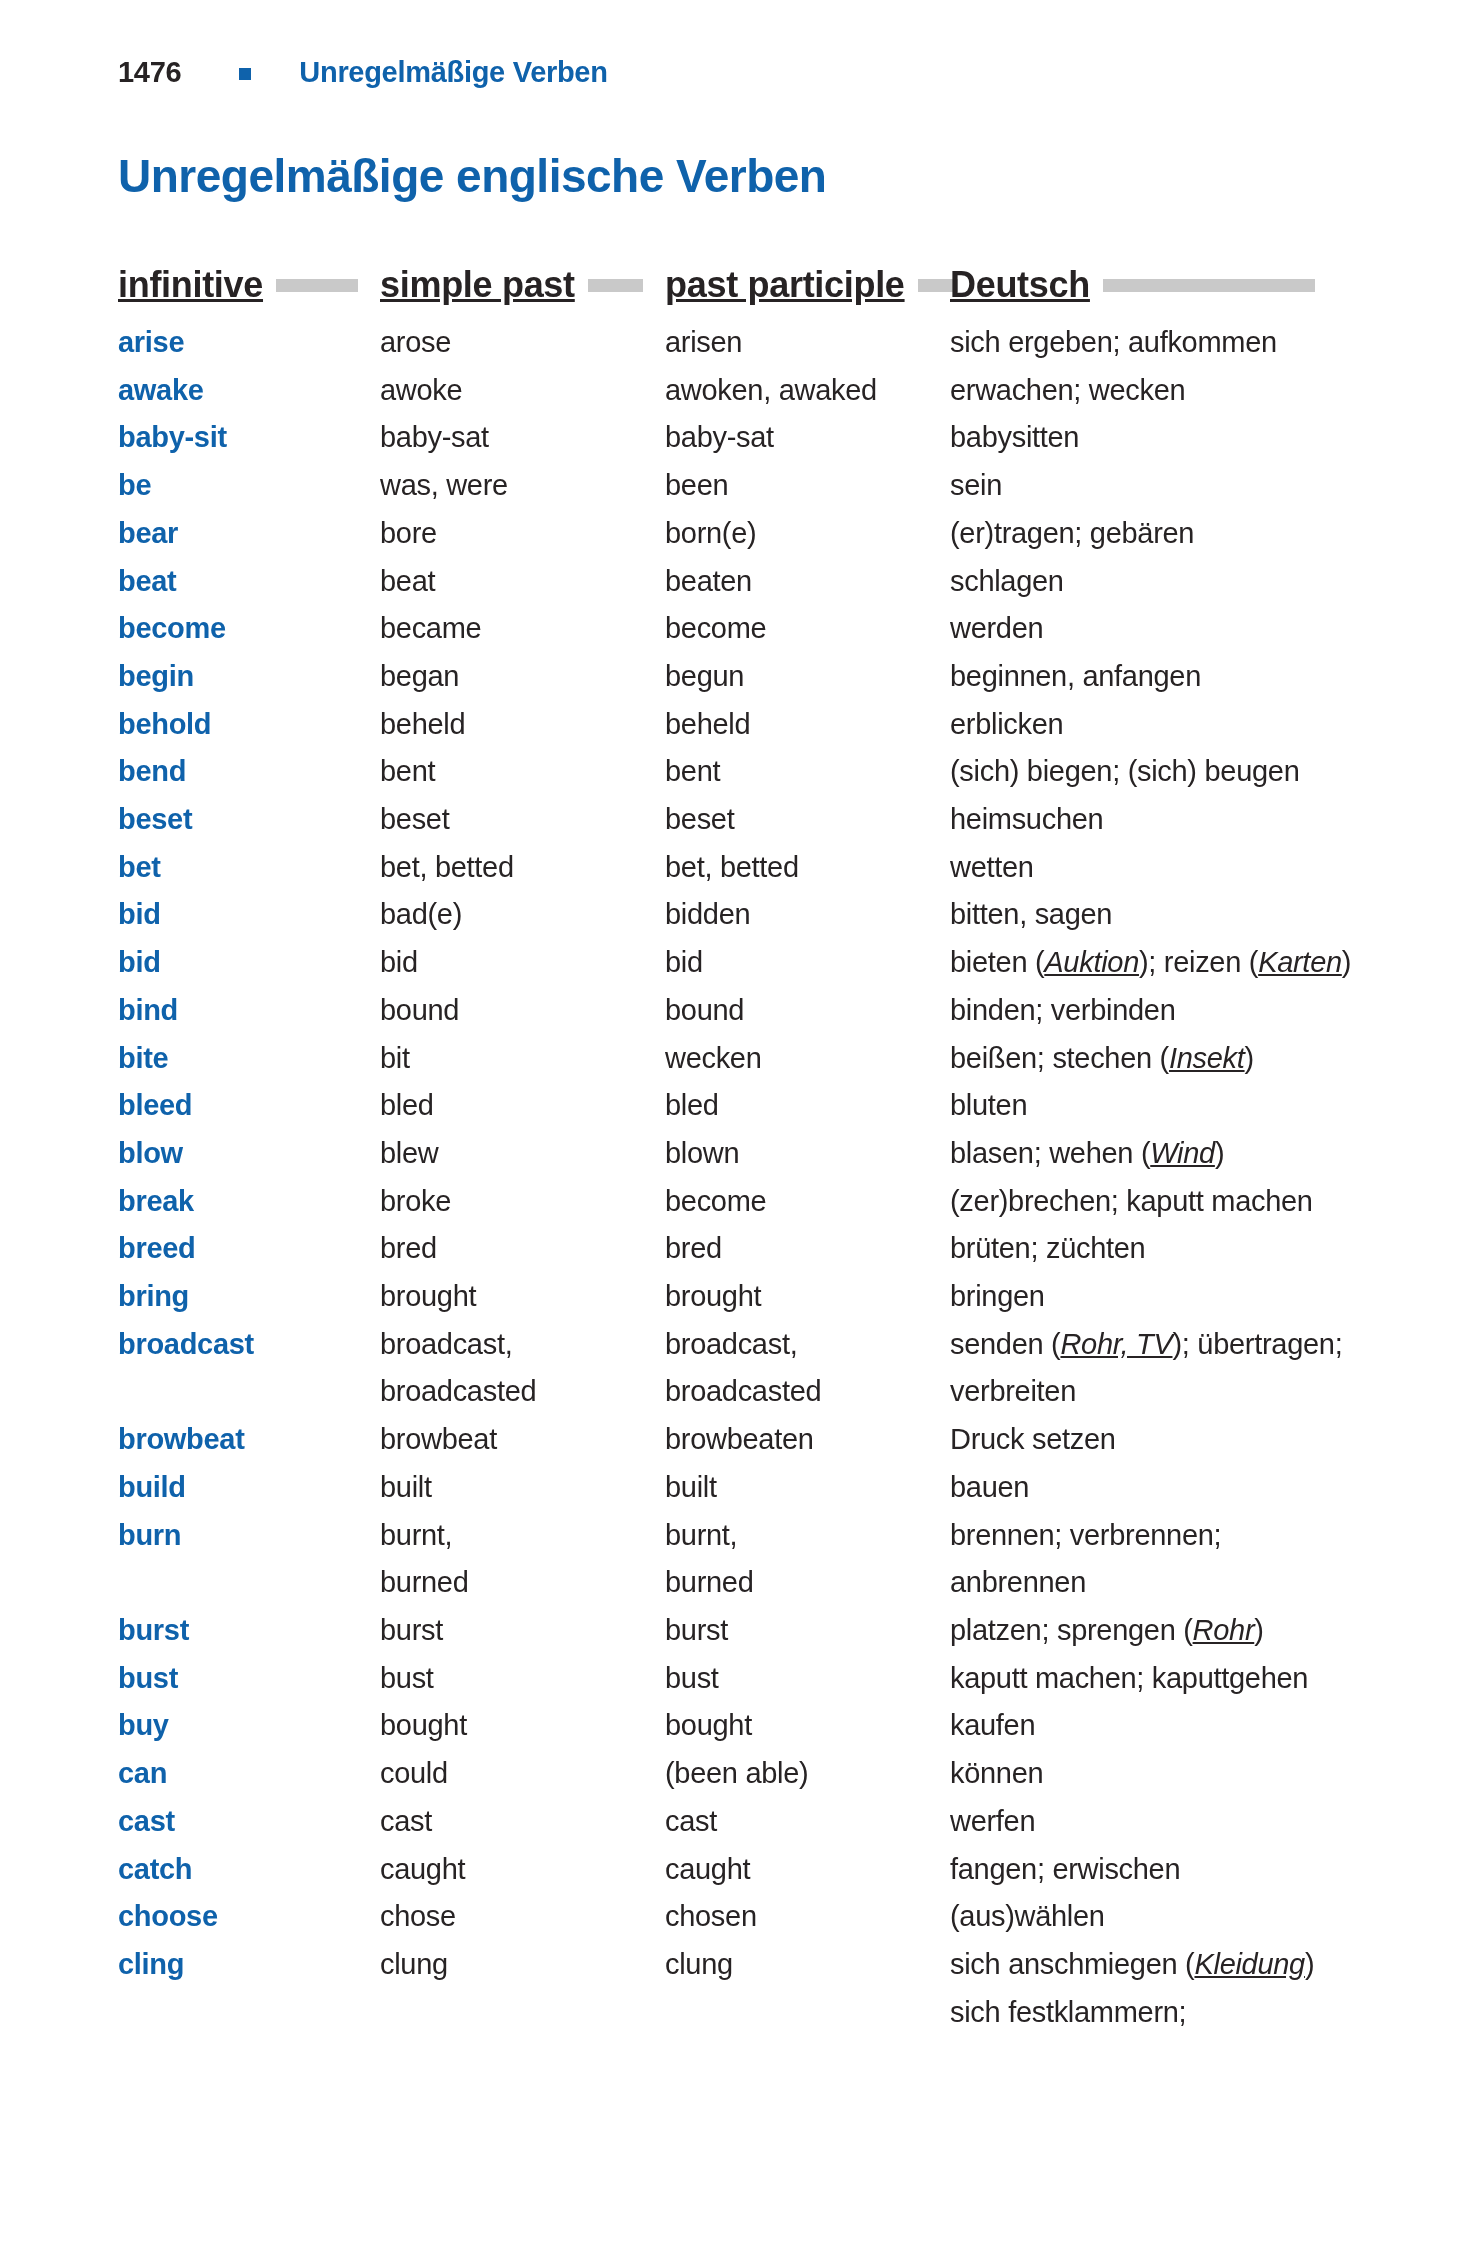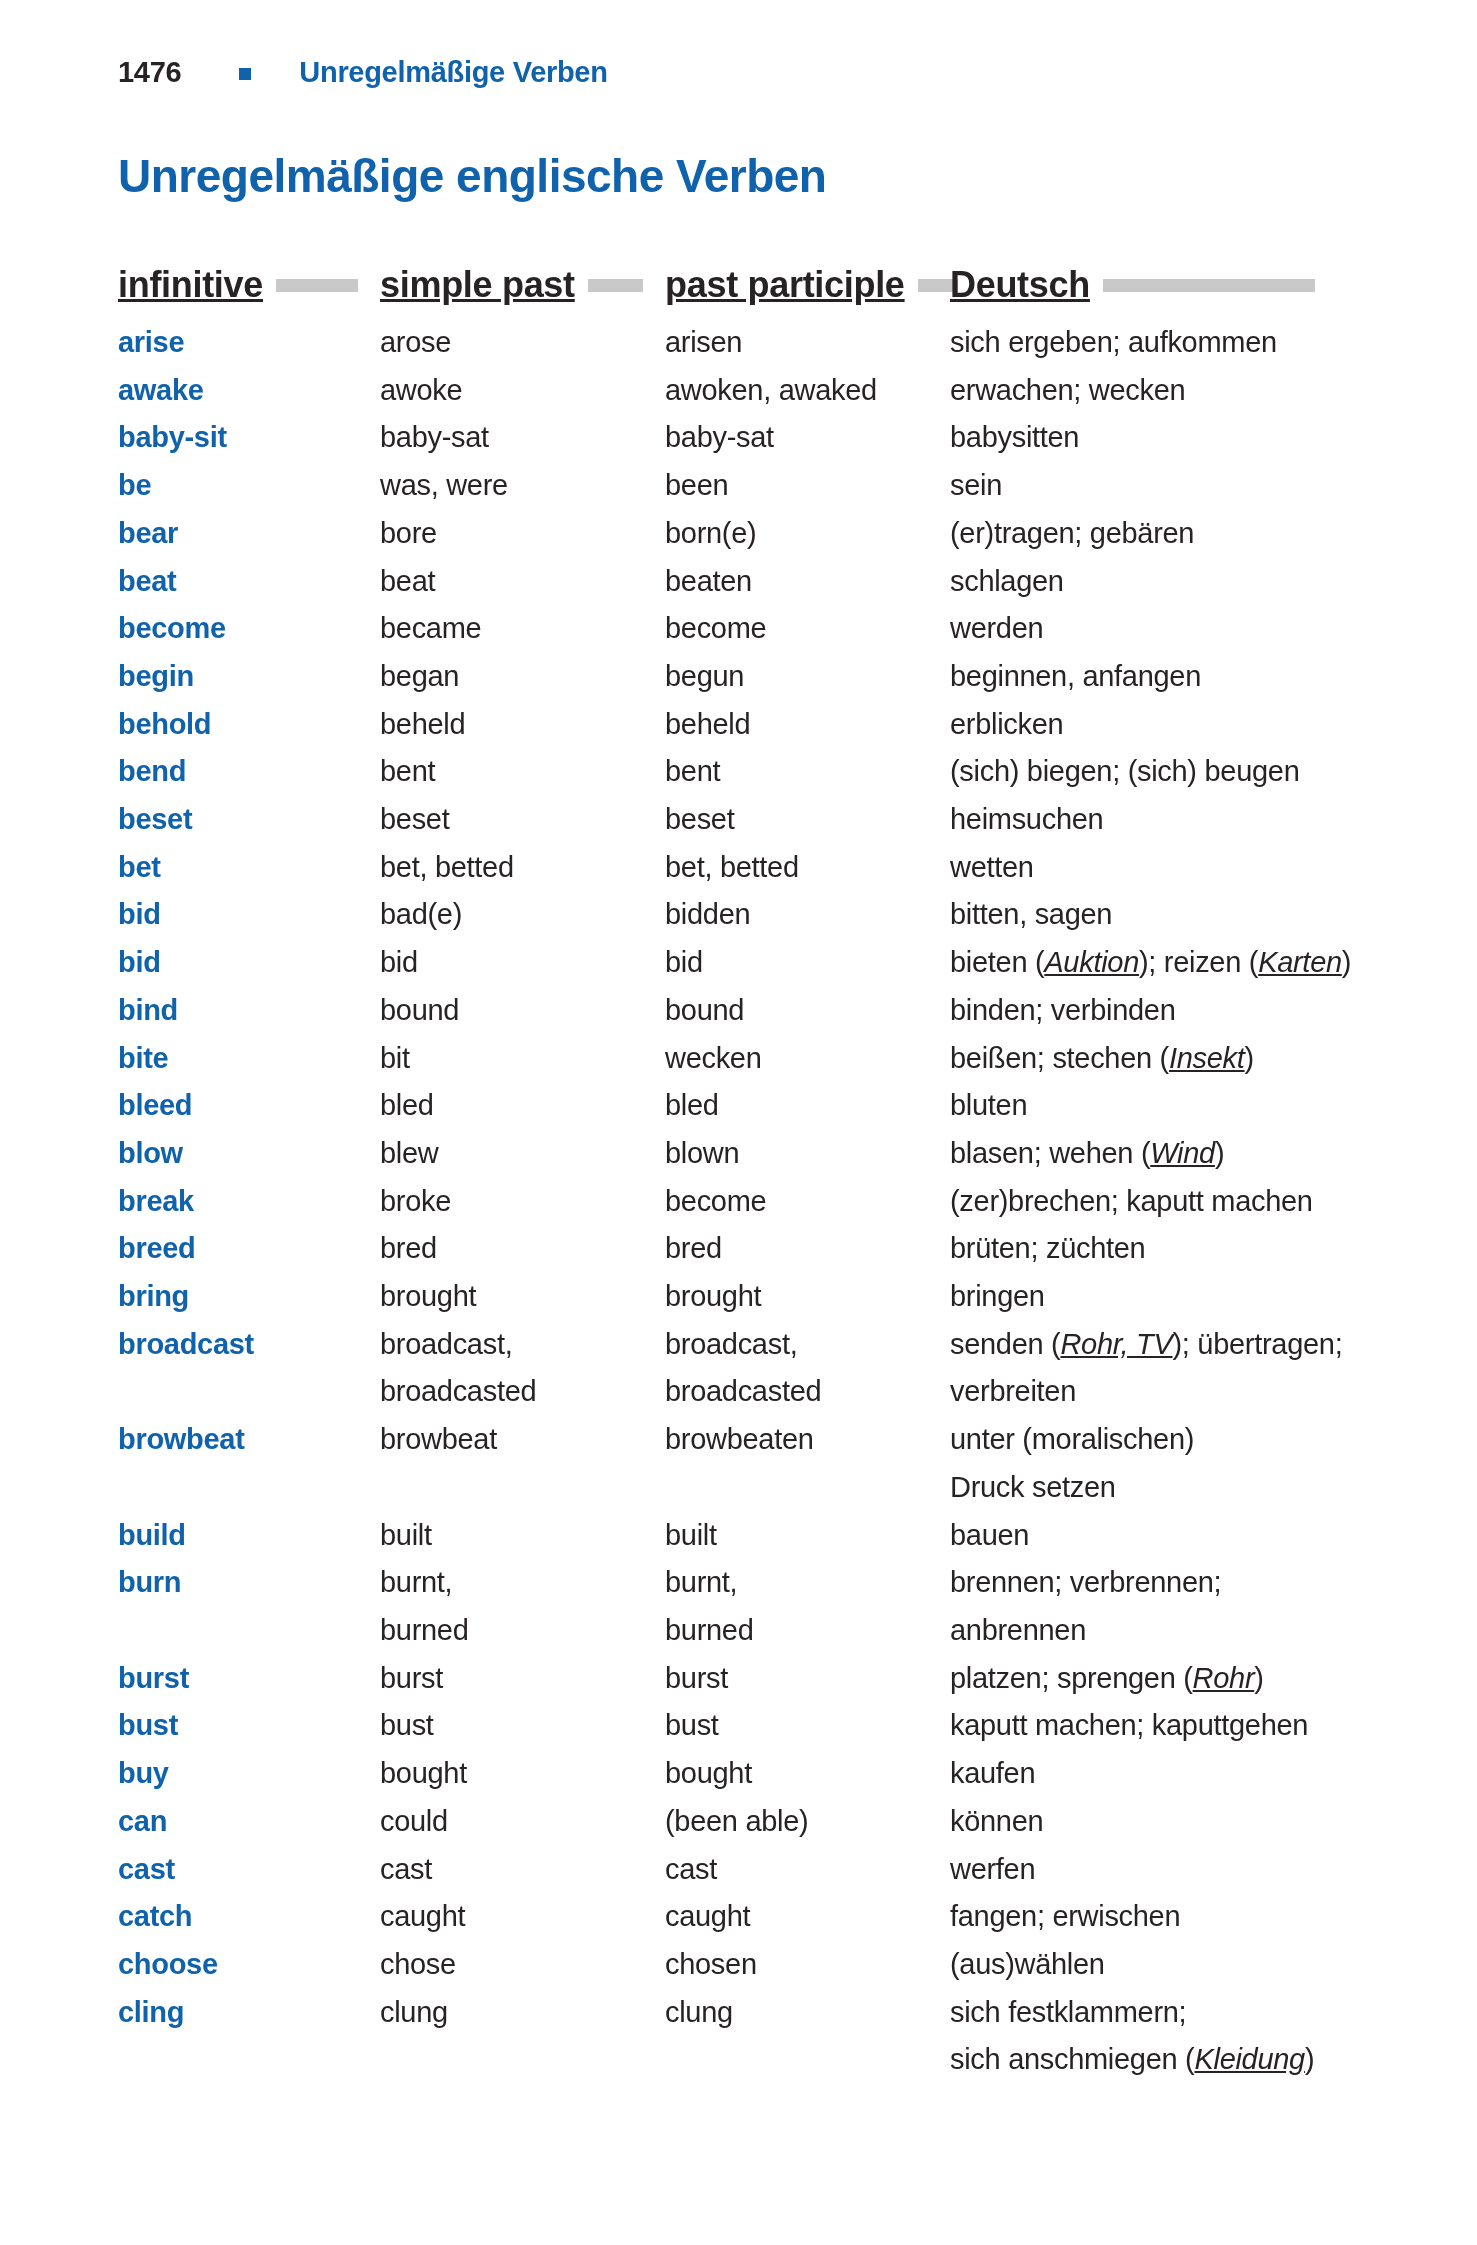--- a/index.html
+++ b/index.html
@@ -279,21 +279,20 @@
             <div class="line">broadcasted</div>
           </div><div class="cell de">
             <div class="line"><span>senden (</span><span class="it">Rohr, TV</span><span>); übertragen;</span></div>
             <div class="line"><span>verbreiten</span></div>
           </div></div>
         <div class="vrow"><div class="cell inf">browbeat</div><div class="cell">
             <div class="line">browbeat</div>
           </div><div class="cell">
             <div class="line">browbeaten</div>
           </div><div class="cell de">
-            <div class="line"><span>unter (moralischen)</span></div>
             <div class="line"><span>Druck setzen</span></div>
           </div></div>
         <div class="vrow"><div class="cell inf">build</div><div class="cell">
             <div class="line">built</div>
           </div><div class="cell">
             <div class="line">built</div>
           </div><div class="cell de">
             <div class="line"><span>bauen</span></div>
           </div></div>
         <div class="vrow"><div class="cell inf">burn</div><div class="cell">
@@ -353,19 +352,19 @@
           </div><div class="cell">
             <div class="line">chosen</div>
           </div><div class="cell de">
             <div class="line"><span>(aus)wählen</span></div>
           </div></div>
         <div class="vrow"><div class="cell inf">cling</div><div class="cell">
             <div class="line">clung</div>
           </div><div class="cell">
             <div class="line">clung</div>
           </div><div class="cell de">
+            <div class="line"><span>sich anschmiegen (</span><span class="it">Kleidung</span><span>)</span></div>
             <div class="line"><span>sich festklammern;</span></div>
-            <div class="line"><span>sich anschmiegen (</span><span class="it">Kleidung</span><span>)</span></div>
           </div></div>
       </div>
   </section>
 
 </div>
 
 </body></html>

